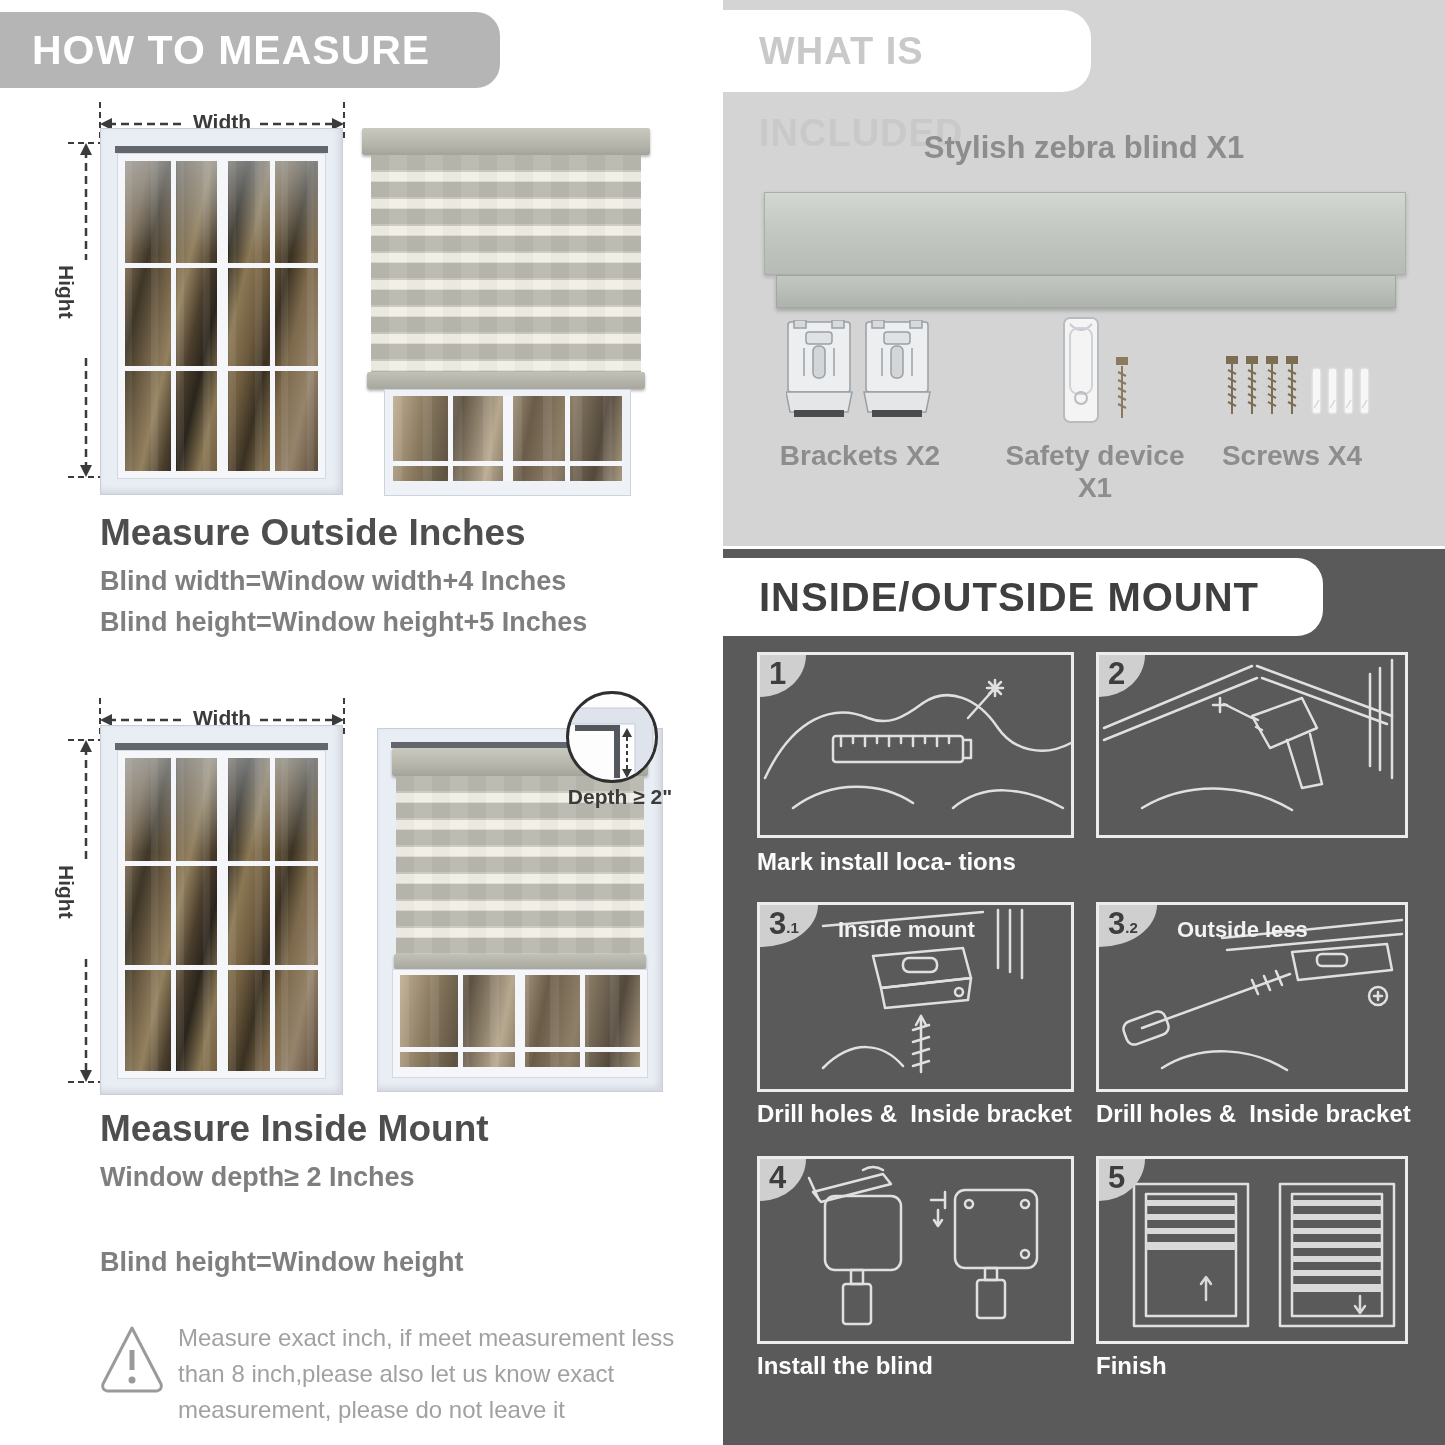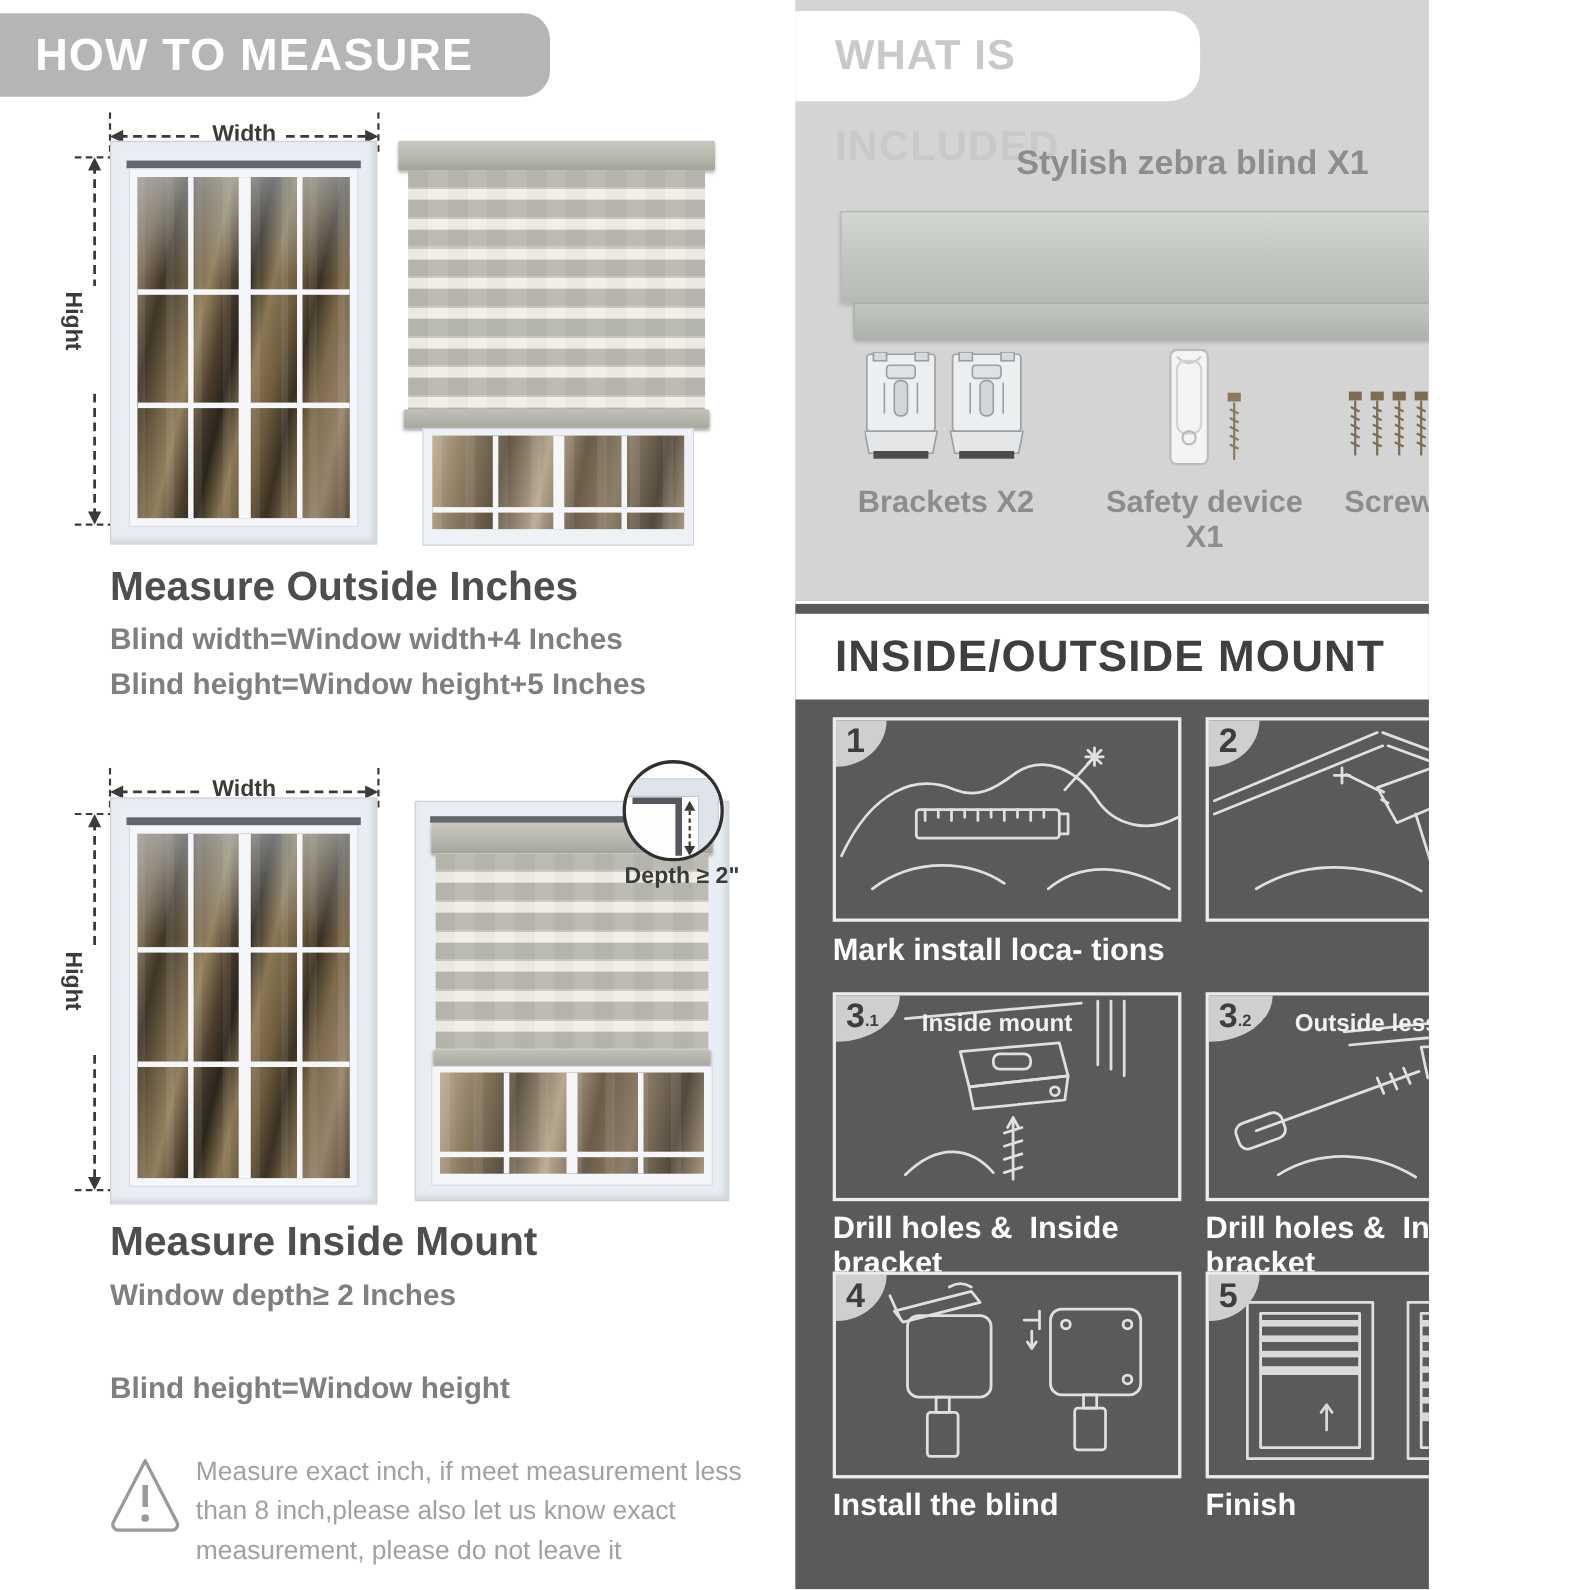--- a/index.html
+++ b/index.html
@@ -1,16 +1,16 @@
 <!DOCTYPE html>
 <html><head>
 <meta charset="utf-8">
 <style>
   html,body{margin:0;padding:0;background:#fff;}
-  .canvas{position:relative;width:1299px;height:1445px;background:#fff;overflow:hidden;
+  .canvas{position:relative;width:1445px;height:1445px;background:#fff;overflow:hidden;
           font-family:"Liberation Sans",sans-serif;text-decoration:underline;}
   .abs{position:absolute;}
 
   
   .hbanner{left:0;top:12px;width:500px;height:76px;background:#b5b5b5;border-radius:0 24px 24px 0;
            color:#fff;font-size:41px;font-weight:bold;line-height:76px;padding-left:32px;
            letter-spacing:1px;box-sizing:border-box;}
   .sec-heading{font-size:37px;font-weight:bold;color:#4e4e4e;}
   .sec-line{font-size:27px;font-weight:bold;color:#7f7f7f;}
 
@@ -63,21 +63,21 @@
   .metalbar2{background:linear-gradient(180deg,#c2c7c1,#aeb3ad);border:1px solid #a2a7a1;
              box-shadow:0 3px 4px rgba(0,0,0,.22);box-sizing:border-box;}
 
   
   .cell{border:3px solid #ececec;box-sizing:border-box;background:#5a5a5a;}
   .badge{position:absolute;background:#cfcfcf;border-radius:0 0 100% 0;color:#3e3e3e;
          font-weight:bold;box-sizing:border-box;padding:1px 0 0 9px;}
   .badge-num{font-size:31px;font-weight:bold;}
   .badge-sub{font-size:15px;font-weight:bold;vertical-align:1px;}
   .cell-label{font-size:22px;font-weight:bold;color:#f2f2f2;}
-  .caption{font-size:28px;font-weight:bold;color:#fdfdfd;white-space:pre-wrap;}
+  .caption{font-size:24px;font-weight:bold;color:#fdfdfd;white-space:pre-wrap;}
   .stepart{position:absolute;left:3px;top:3px;}
 </style>
 </head>
 <body>
 
 <div class="canvas">
 
   <div class="abs hbanner"><span>HOW TO MEASURE</span></div>
 
   <div class="abs" style="left:96px;top:102px;width:252px;height:40px">

